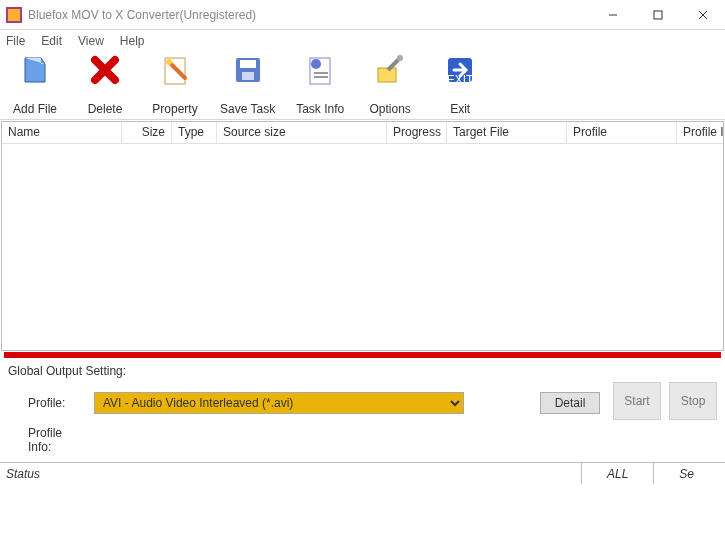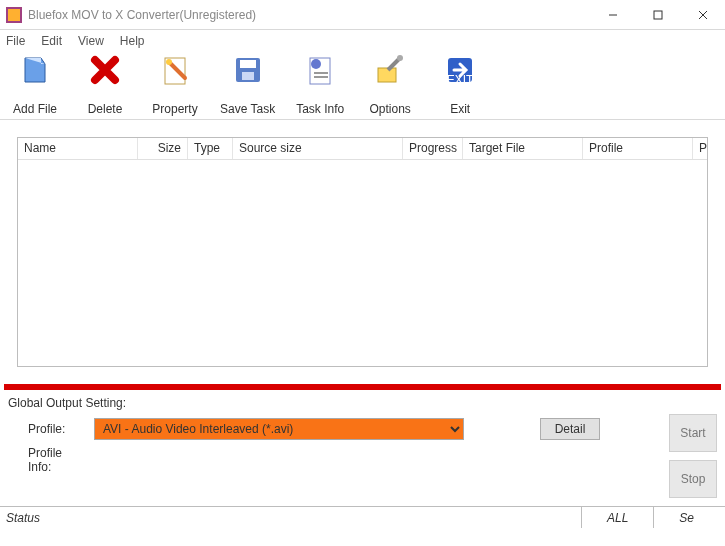--- a/index.html
+++ b/index.html
@@ -7,34 +7,34 @@
 .titlebar { height: 30px; background: #fff; border-bottom: 1px solid #d9d9d9; display: flex; align-items: center; padding-left: 6px; color: #888; }
 .titlebar .app-icon { width: 16px; height: 16px; margin-right: 6px; }
 .titlebar .title { flex: 1; font-size: 12px; }
 .win-btns { display: flex; height: 100%; }
 .win-btn { width: 45px; display: flex; align-items: center; justify-content: center; color: #555; }
 .menubar { height: 20px; display: flex; align-items: flex-end; gap: 4px; color: #555; }
 .menubar span { padding: 2px 6px; }
 .toolbar { height: 70px; border-bottom: 1px solid #d9d9d9; display: flex; align-items: center; padding: 4px 10px; gap: 20px; }
 .tool-btn { display: flex; flex-direction: column; align-items: center; gap: 16px; min-width: 50px; color: #333; }
 .tool-btn .ico { width: 32px; height: 32px; display: flex; align-items: center; justify-content: center; }
-.listview { border: 1px solid #bdbdbd; margin: 17px; height: 230px; background: #fff; display: flex; flex-direction: row; overflow: hidden; }
+.listview { border: 1px solid #bdbdbd; margin: 1px; height: 230px; background: #fff; display: flex; flex-direction: row; overflow: hidden; }
 .list-header { display: flex; height: 22px; background: #fff; border-bottom: 1px solid #e0e0e0; }
 .list-header .col { border-right: 1px solid #e5e5e5; padding: 3px 6px; color: #333; white-space: nowrap; overflow: hidden; }
 .list-body { flex: 1; background: #fff; }
 .redbar { height: 6px; background: #d80000; margin: 0 4px; }
 .settings { padding: 6px 8px 8px 8px; display: flex; gap: 8px; }
-.settings-left { flex: 1; display: flex; flex-direction: column; gap: 6px; }
+.settings-left { flex: 1; display: flex; flex-direction: column; gap: 12px; }
 .sect-title { color: #333; margin-bottom: 2px; }
 .row { display: flex; align-items: center; gap: 6px; }
 .row .lbl { width: 80px; padding-left: 20px; color: #333; }
-select, input[type=text] { border: 1px solid #a8a8a8; height: 22px; padding: 2px 4px; font-size: 12px; background: #f97316; color: #333; }
+select, input[type=text] { border: 1px solid #a8a8a8; height: 22px; padding: 2px 4px; font-size: 12px; background: #eab308; color: #333; }
 .btn { border: 1px solid #adadad; background: #e1e1e1; height: 22px; min-width: 60px; display: inline-flex; align-items: center; justify-content: center; color: #333; padding: 0 8px; }
 .big-btn { width: 48px; height: 38px; border: 1px solid #cfcfcf; background: #e8e8e8; display: flex; align-items: center; justify-content: center; color: #777; }
-.side-btns { display: flex; flex-direction: column; gap: 8px; padding-top: 18px; }
+.side-btns { display: flex; flex-direction: row; gap: 8px; padding-top: 18px; }
 .statusbar { border-top: 1px solid #bdbdbd; height: 22px; display: flex; align-items: center; padding: 0 6px; color: #333; font-style: italic; }
 .statusbar .st-left { flex: 1; }
 .statusbar .st-cell { border-left: 1px solid #bdbdbd; padding: 0 25px; height: 100%; display: flex; align-items: center; }
 </style>
 </head>
 <body>
 
 <div class="titlebar">
   <span class="app-icon">
     <svg width="16" height="16">

